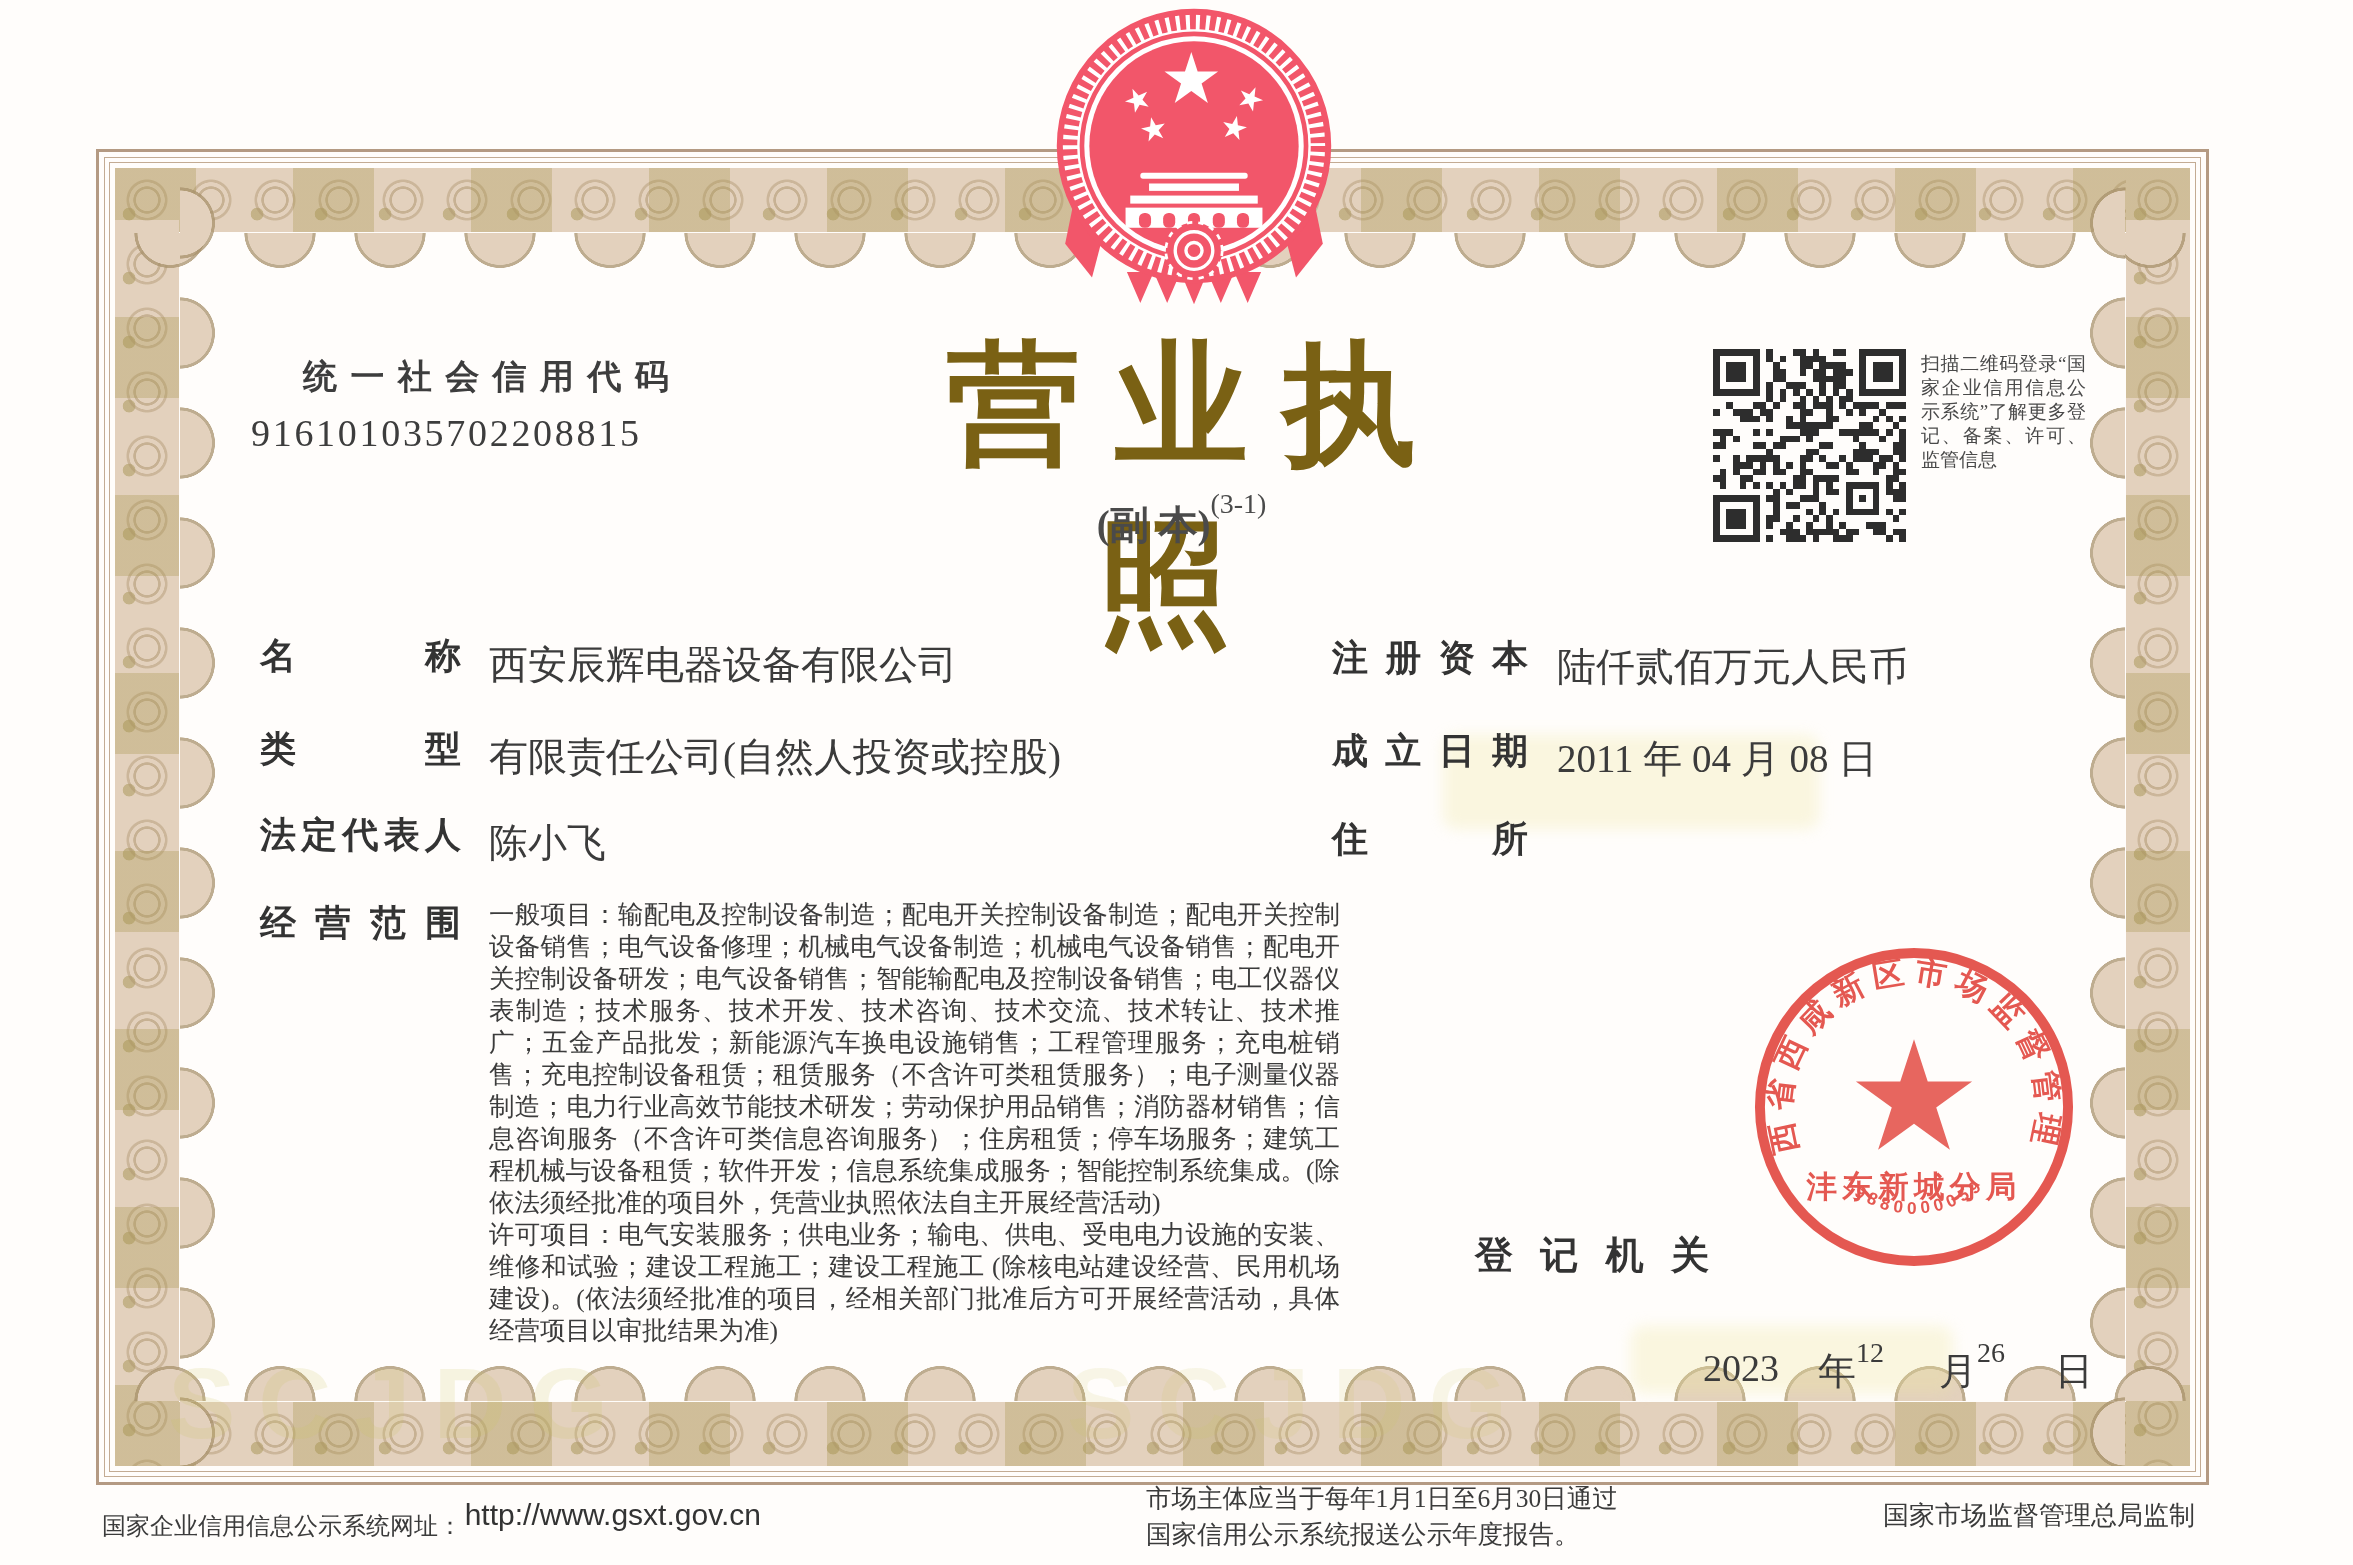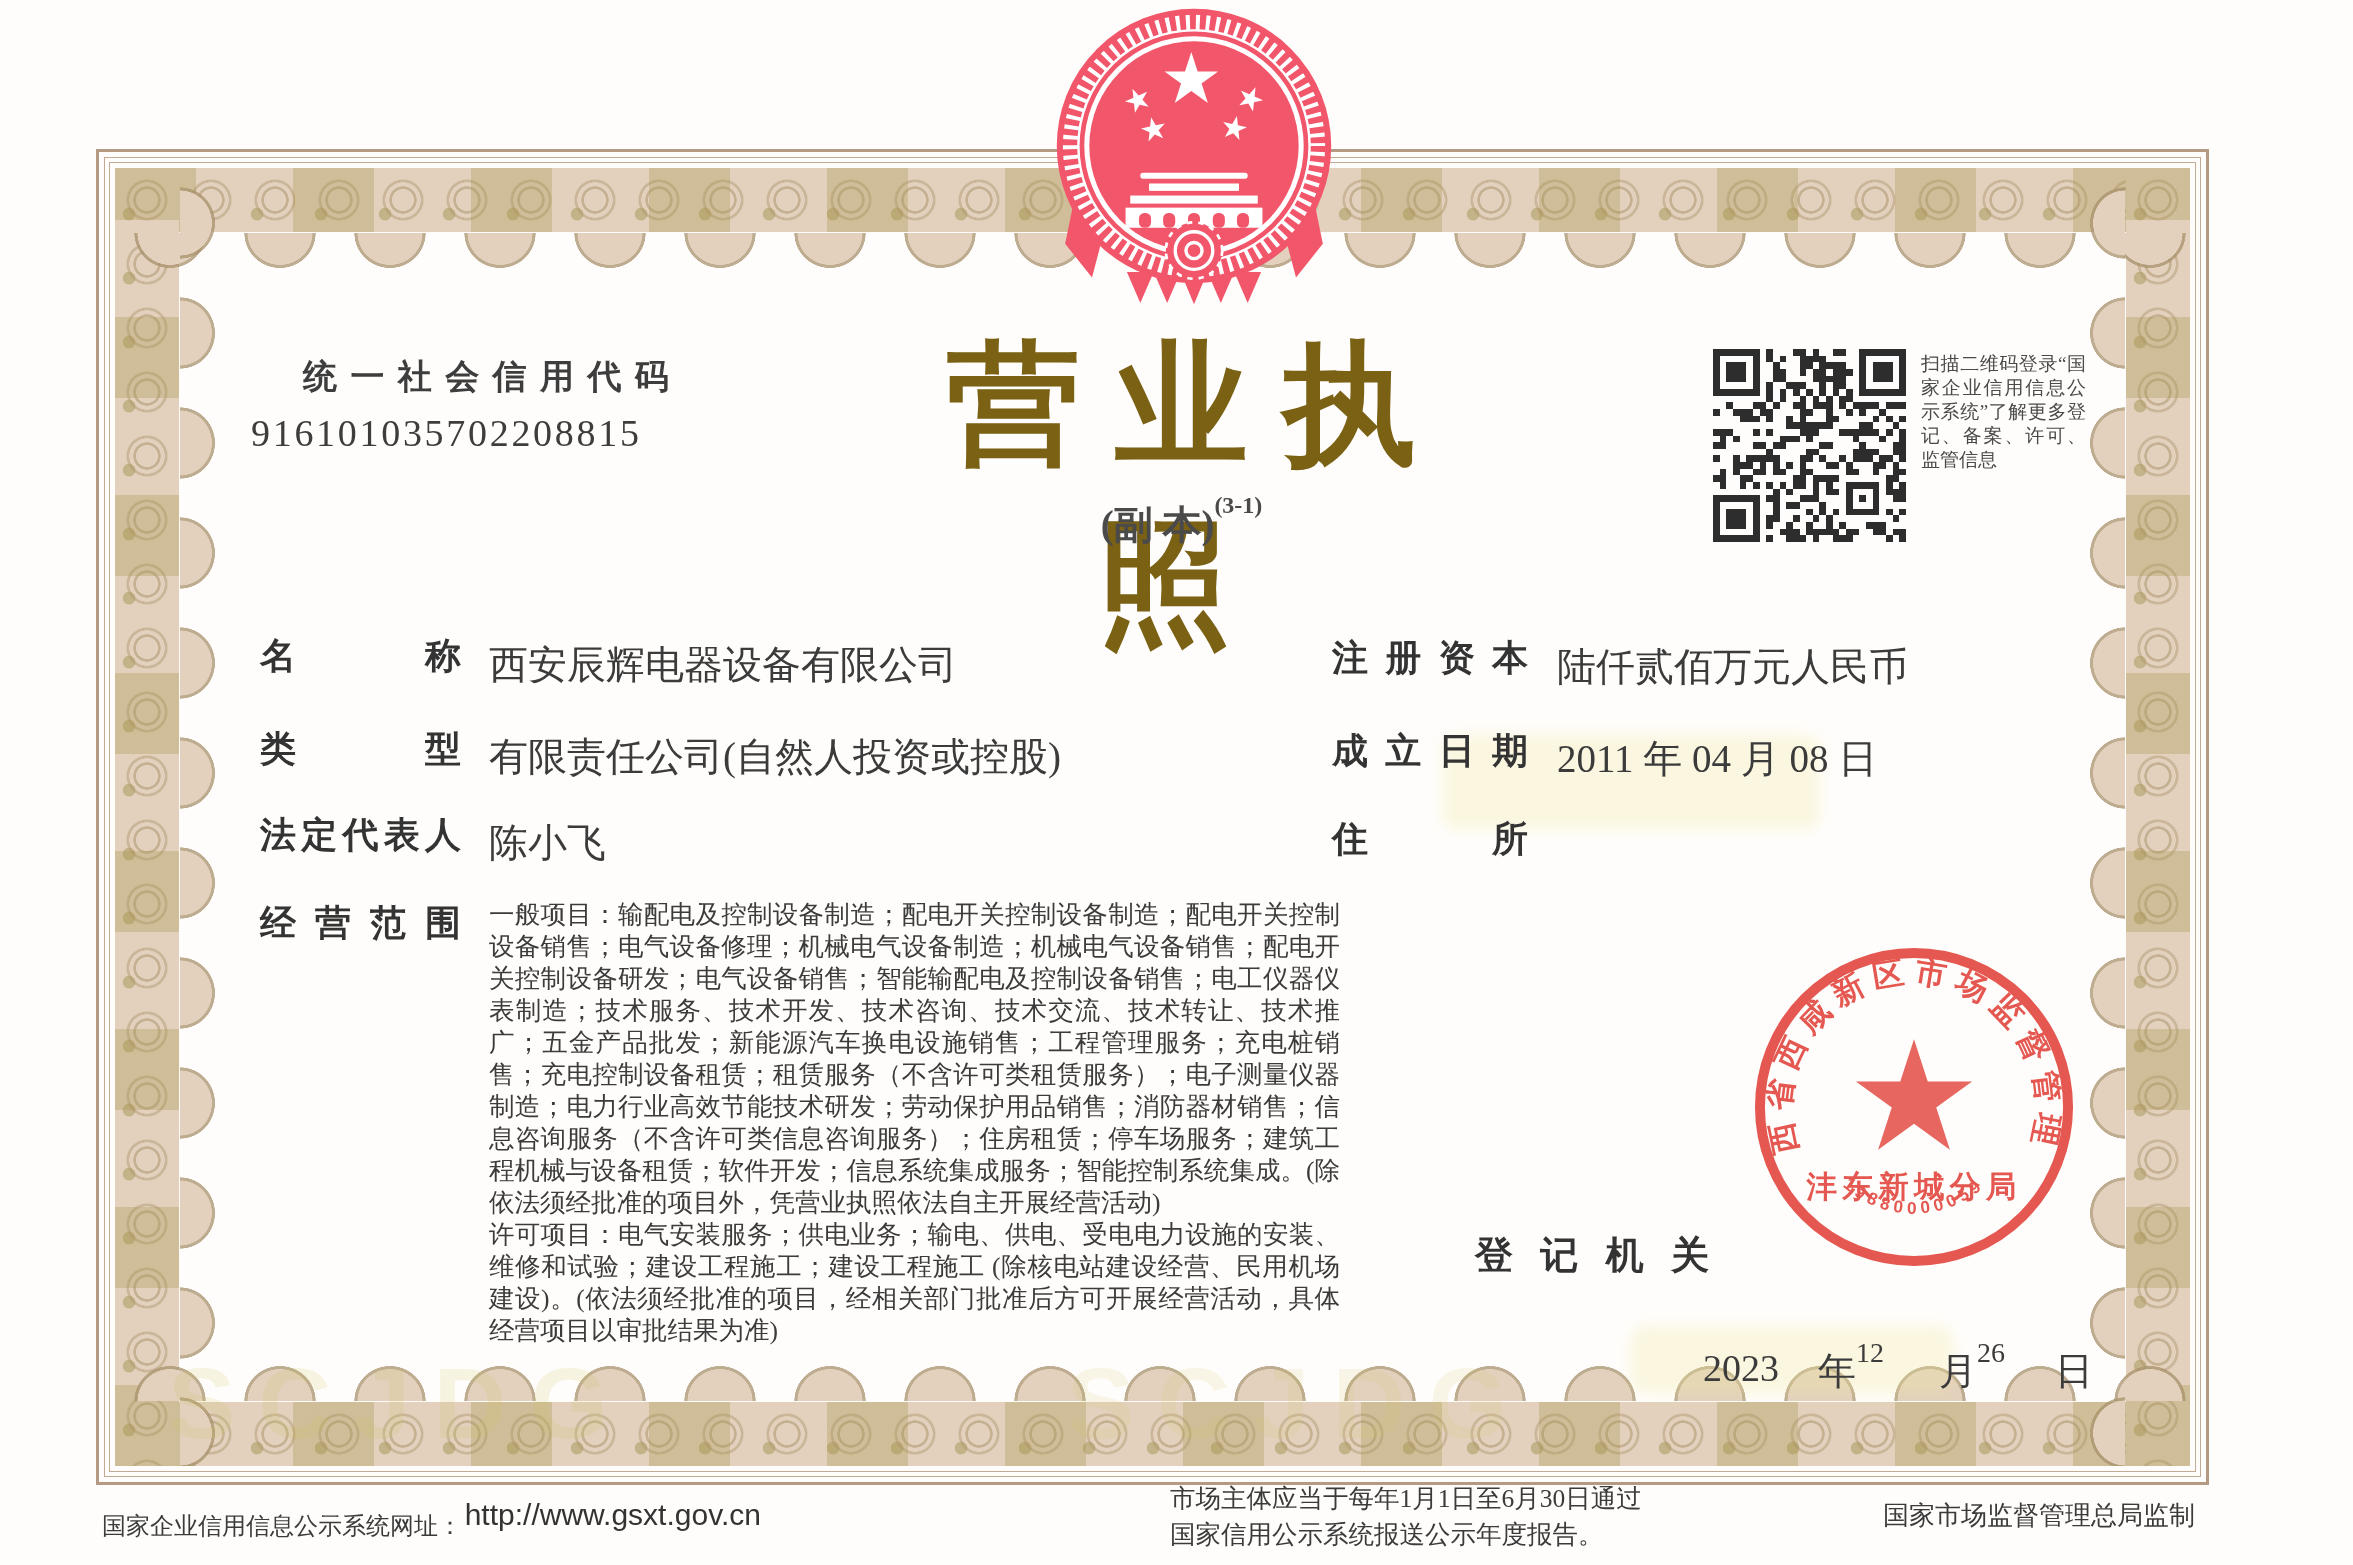--- a/index.html
+++ b/index.html
@@ -47,21 +47,21 @@
 
   
   .abs{position:absolute;}
 
   
   .credit-label{left:303px;top:354px;font-size:34px;font-weight:600;letter-spacing:13.4px;color:#3d3d3d;}
   .credit-code{left:251px;top:411px;font-size:38px;letter-spacing:2.7px;color:#3d3d3d;}
   .title{left:836px;top:316px;width:691px;text-align:center;font-size:133px;font-weight:800;
          letter-spacing:35px;color:#7a6114;text-indent:35px;}
   .subtitle{left:836px;top:498px;width:691px;text-align:center;font-size:39px;font-weight:600;color:#4a4a4a;}
-  .subtitle sup{font-size:24px;position:relative;top:-10.7px;font-weight:700;}
+  .subtitle sup{font-size:28px;position:relative;top:-10.7px;font-weight:400;}
   .qr{left:1713px;top:349px;width:193px;height:193px;}
   .qr-caption{left:1921px;top:352px;width:165px;font-size:19px;line-height:24px;
               text-align:justify;color:#4a4a4a;}
 
   
   .f-label{font-size:36px;font-weight:600;color:#333;text-align:justify;text-align-last:justify;
            text-justify:inter-character;}
   .f-value{font-size:39px;color:#3b3b3b;}
   .lab-col{left:260px;width:201px;}
   .val-col{left:489px;}
@@ -76,21 +76,21 @@
   .issue-date{left:1703px;top:1341px;width:416px;height:60px;font-size:38px;color:#3b3b3b;}
   .issue-date span{position:absolute;top:5.4px;}
   .issue-date .n{top:-4px;font-size:28px;}
   .d-year{left:0;}   .d-yu{left:115px;} .d-month{left:153px;}
   .d-mu{left:236px;} .d-day{left:274px;} .d-du{left:352px;}
 
   
   .foot-left{left:102px;top:1507px;font-size:24px;color:#3b3b3b;white-space:nowrap;}
   .foot-left .url{font-family:"Liberation Sans","DejaVu Sans",sans-serif;font-size:30px;
                   position:relative;top:-9.4px;margin-left:2.7px;color:#333;}
-  .foot-center{left:1146px;top:1481px;width:537px;font-size:25.5px;line-height:36px;color:#3b3b3b;margin-left:24px;}
+  .foot-center{left:1146px;top:1481px;width:537px;font-size:25.5px;line-height:36px;color:#3b3b3b;}
   .foot-right{left:1883px;top:1498px;font-size:26px;color:#3b3b3b;white-space:nowrap;}
 
   
   .emblem{left:1026px;top:5.4px;width:336px;height:310px;}
   .seal{left:1748px;top:941px;width:332px;height:332px;opacity:.9;}
 
   
   .patch{position:absolute;background:rgba(240,233,158,.3);filter:blur(6.7px);border-radius:13.4px;}
   .ghost{position:absolute;font-family:"Liberation Sans","DejaVu Sans",sans-serif;font-weight:700;
          font-size:101px;letter-spacing:23px;color:rgba(203,196,94,.17);}

